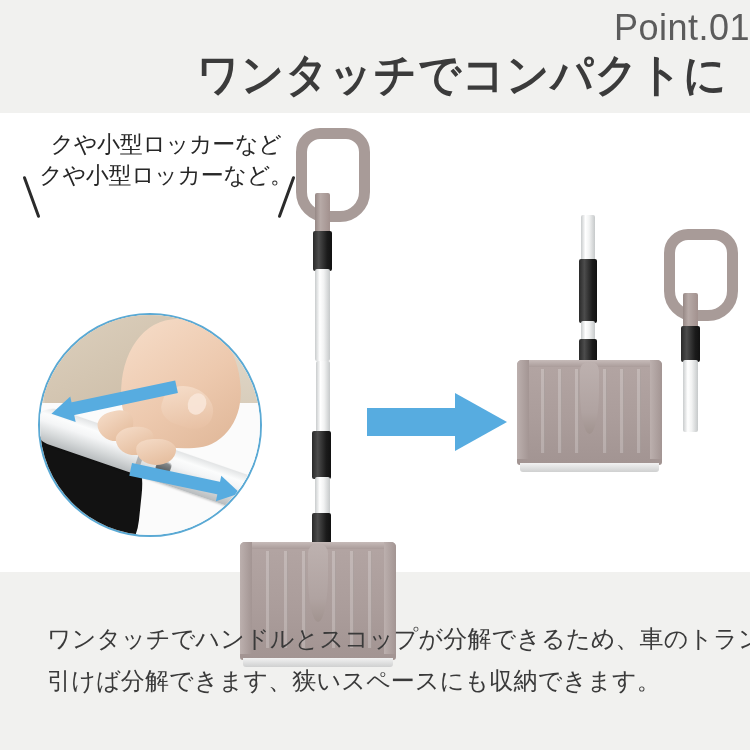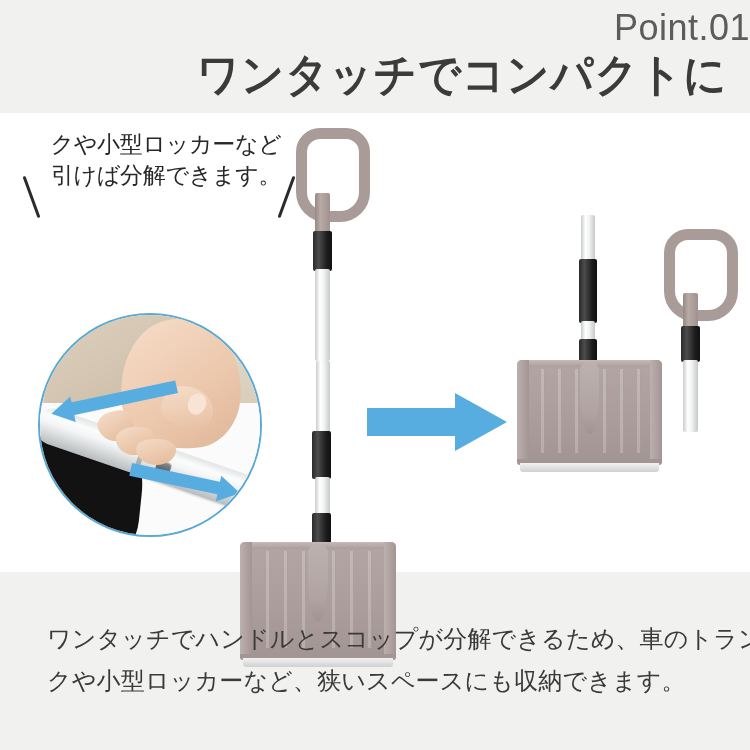--- a/index.html
+++ b/index.html
@@ -342,21 +342,21 @@
     <div class="point-label">Point.01</div>
     <div class="headline">ワンタッチでコンパクトに</div>
   </div>
 
   <div class="panel">
 
     <div class="bracket left"></div>
     <div class="bracket right"></div>
     <div class="callout">
       <span class="callout-line">クや小型ロッカーなど</span>
-      <span class="callout-line">引けば分解できます。</span>
+      <span class="callout-line">クや小型ロッカーなど。</span>
     </div>
 
     <div class="photo-circle">
       <div class="ph-wall2"></div>
       <div class="ph-wall"></div>
       <div class="ph-white"></div>
       <div class="ph-trouser-edge"></div>
       <div class="ph-trouser"></div>
 
       <div class="ph-pole">
@@ -437,16 +437,16 @@
       <div class="d-handle" style="left:664px; top:116px; width:52px; height:70px; border-width:11px; border-radius:24px 24px 30px 30px;"></div>
       <div class="neck-taupe" style="left:683px; top:180px; width:15px; height:36px;"></div>
       <div class="shaft-black" style="left:681px; top:213px; width:19px; height:36px;"></div>
       <div class="shaft-white" style="left:683px; top:247px; width:15px; height:72px;"></div>
     </div>
 
   </div>
 
   <div class="caption">
     <span class="caption-line">ワンタッチでハンドルとスコップが分解できるため、車のトラン</span>
-    <span class="caption-line">クや小型ロッカーなど、狭いスペースにも収納できます。</span>
+    <span class="caption-line">引けば分解できます、狭いスペースにも収納できます。</span>
   </div>
 
 </div>
 
 </body></html>

